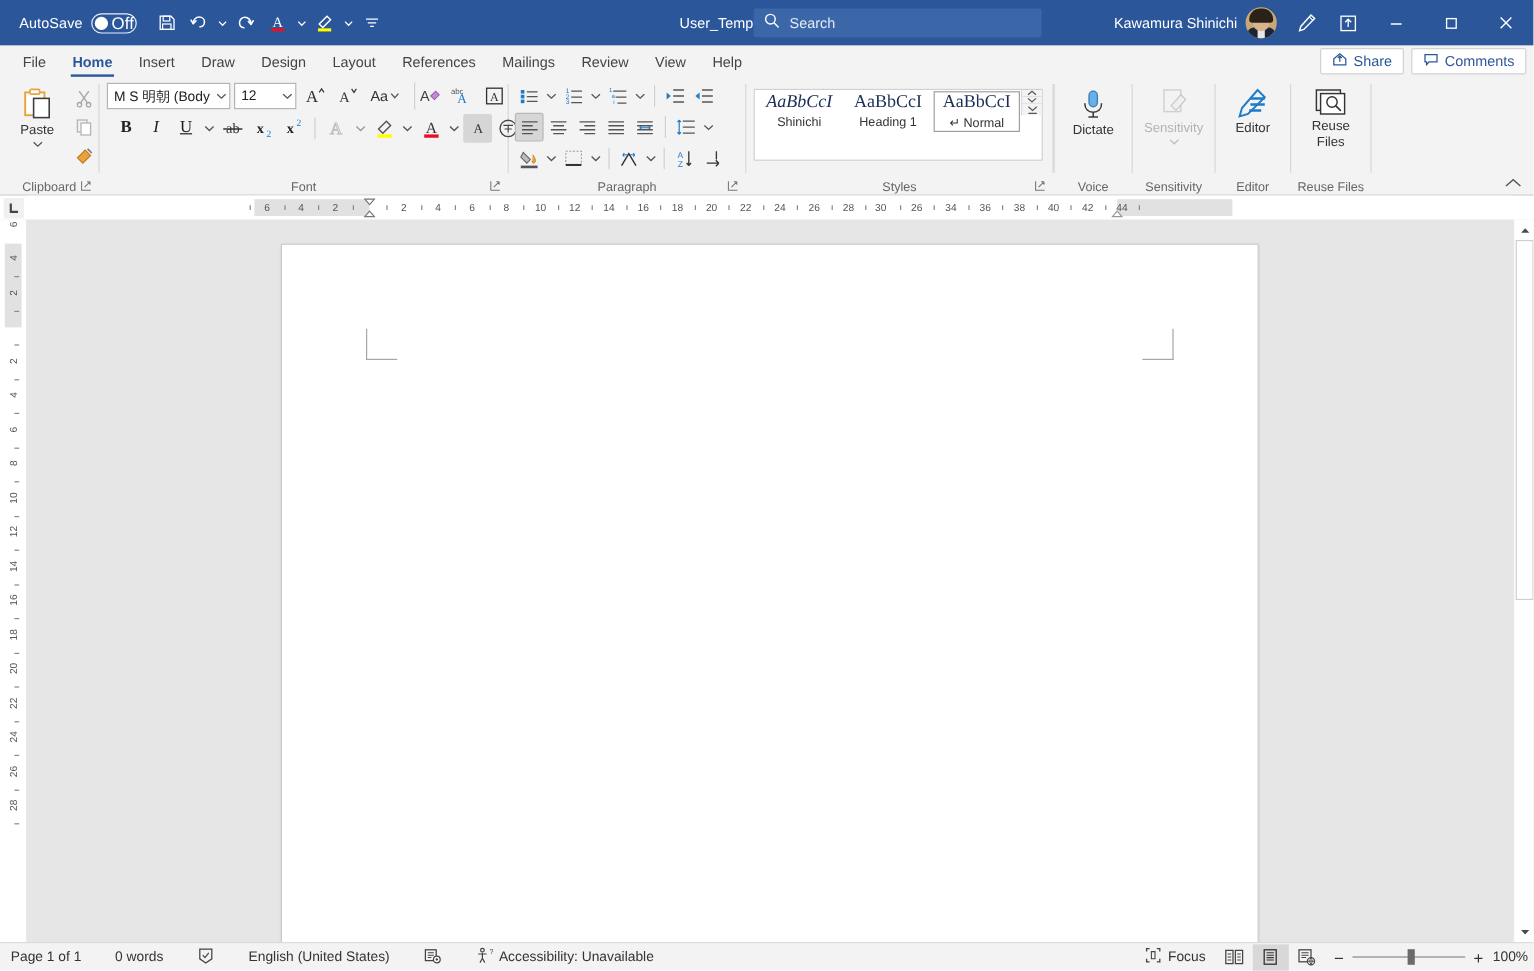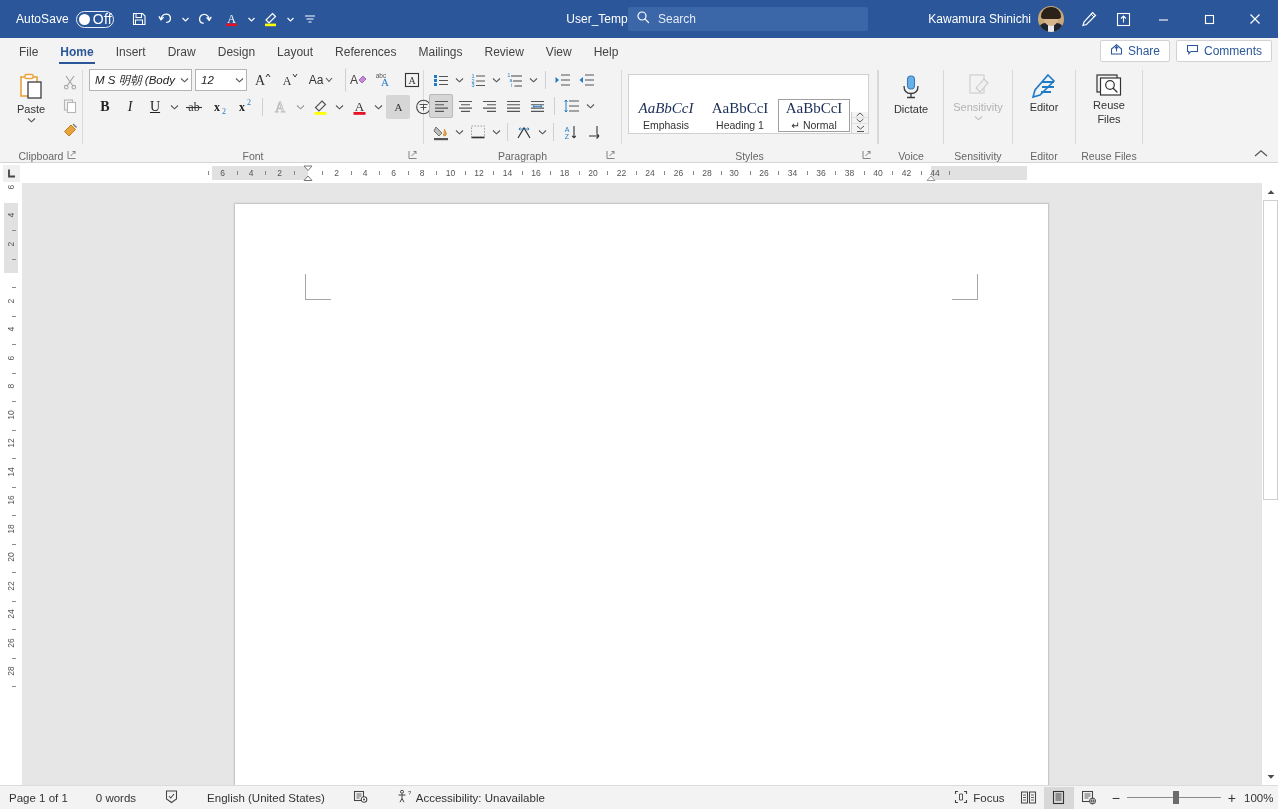--- a/index.html
+++ b/index.html
@@ -106,24 +106,24 @@
   .big-btn.disabled .lbl { color: #b3b3b3; }
   .mini-btn {
     width: 24px; height: 24px; display: flex; align-items: center; justify-content: center; border-radius: 2px;
   }
   .row { display: flex; align-items: center; }
 
   .combo {
     height: 22px; border: 1px solid #b4b4b4; background: #fff; display: flex; align-items: center;
     padding: 0 2px 0 5px; font-size: 11.5px; color: #222; gap: 2px;
   }
-  .combo .val { flex: 1; white-space: nowrap; overflow: hidden; font-style: italic; }
+  .combo .val { flex: 1; white-space: nowrap; overflow: hidden; }
 
   .style-gallery {
-    display: flex; border: 1px solid #d0d0d0; background: #fff; height: 60px; align-items: flex-end;
+    display: flex; border: 1px solid #d0d0d0; background: #fff; height: 60px; align-items: flex-start;
   }
   .style-item {
     width: 72px; display: flex; flex-direction: column; align-items: center; justify-content: center;
     gap: 2px; border: 1px solid transparent; margin: 1px;
   }
   .style-item.selected { border: 1px solid #a0a0a0; background: #fff; box-shadow: inset 0 0 0 1px #fff; }
   .style-preview { font-family: "Liberation Serif", serif; font-size: 15px; color: #1a2e58; white-space: nowrap; }
   .style-preview.emph { font-style: italic; }
   .style-name { font-size: 10.5px; color: #333; white-space: nowrap; }
   .gallery-scroll { width: 17px; display: flex; flex-direction: column; border-left: 1px solid #d0d0d0; }
@@ -721,21 +721,21 @@
         </span>
       </div>
     </div>
     <div class="group-sep"></div>
 
     <div class="group" style="width:255px;">
       <div class="group-body" style="padding-left:6px;padding-top:9px;">
         <div class="style-gallery">
           <div class="style-item">
             <span class="style-preview emph">AaBbCcI</span>
-            <span class="style-name">Emphasis</span>
+            <span class="style-name">Shinichi</span>
           </div>
           <div class="style-item">
             <span class="style-preview">AaBbCcI</span>
             <span class="style-name">Heading 1</span>
           </div>
           <div class="style-item selected">
             <span class="style-preview">AaBbCcI</span>
             <span class="style-name">↵ Normal</span>
           </div>
           <div class="gallery-scroll">

